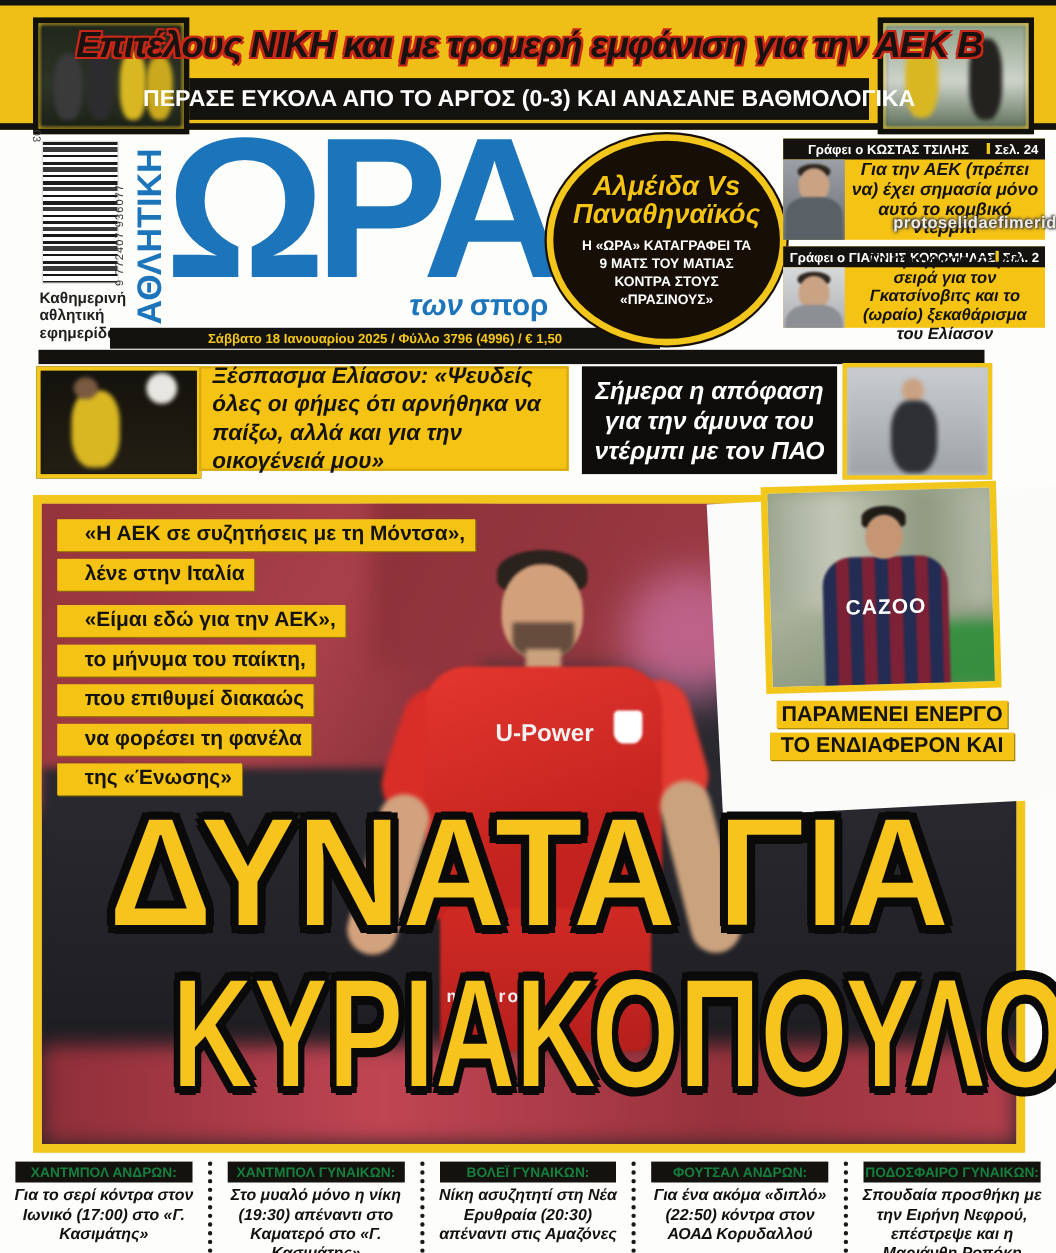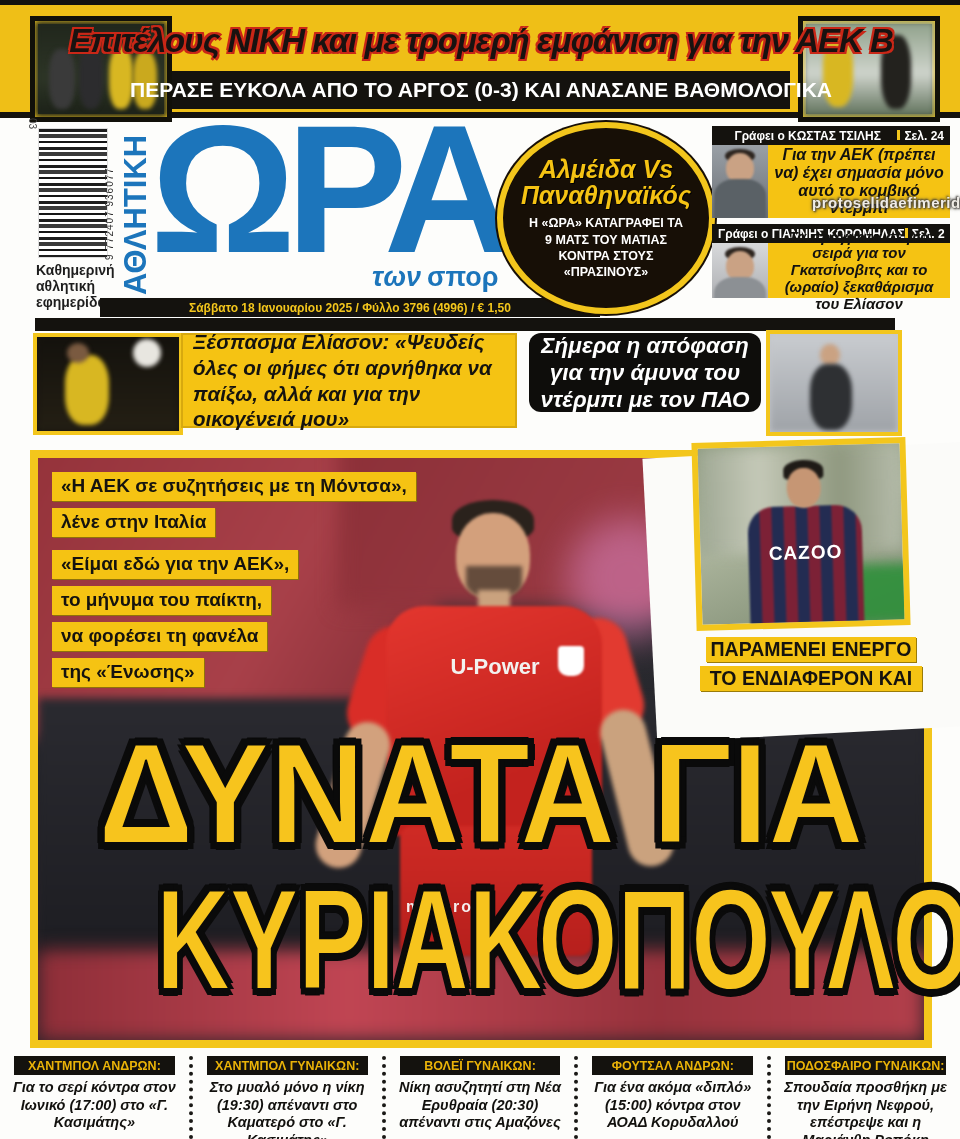--- a/index.html
+++ b/index.html
@@ -63,21 +63,21 @@
 
   .divider{left:35px;top:318px;width:860px;height:13px;background:#14120e;}
 
   
   .mid-photo{border:4px solid #f3c61c;overflow:hidden;background:#17150f;}
   .mp-left{left:33px;top:333px;width:142px;height:94px;}
   .mp-right{left:766px;top:330px;width:128px;height:98px;background:#c3c6ca;}
   .mid-quote{left:181px;top:333px;width:336px;height:95px;background:#f5c313;border:2px solid #d8a90e;box-sizing:border-box;
       display:flex;align-items:center;}
   .mid-quote-text{font-weight:bold;font-style:italic;color:#15130f;font-size:20.5px;line-height:1.25;padding:0 10px;}
-  .mid-decision{left:529px;top:333px;width:232px;height:79px;background:#0e0d0b;display:flex;align-items:center;justify-content:center;text-align:center;border-radius:12px;}
+  .mid-decision{left:529px;top:333px;width:232px;height:98px;background:#0e0d0b;display:flex;align-items:center;justify-content:center;text-align:center;}
   .mid-decision-text{color:#ffffff;font-weight:bold;font-style:italic;font-size:22.5px;line-height:1.2;}
 
   
   .main-photo{left:30px;top:450px;width:902px;height:598px;border:8px solid #f3c61c;box-sizing:border-box;
       background:linear-gradient(180deg,#34343a 0%,#232328 55%,#2c2328 100%);overflow:hidden;}
   .red-wall{position:absolute;left:-20px;top:-20px;width:420px;height:300px;background:linear-gradient(120deg,#93323a,#a84049 60%,#7e2b33);filter:blur(8px);}
   .red-wall2{position:absolute;left:300px;top:-30px;width:330px;height:180px;background:linear-gradient(120deg,#8c3038,#9c3b44);filter:blur(10px);}
   .pink-blob{position:absolute;left:530px;top:60px;width:120px;height:120px;border-radius:50%;background:#c66d9a;filter:blur(18px);opacity:.8;}
   .stand{position:absolute;left:0;top:240px;width:100%;height:260px;background:linear-gradient(180deg,#2a2a30,#1d1d22);filter:blur(4px);}
   .boards{position:absolute;left:0;bottom:0px;width:100%;height:90px;background:linear-gradient(90deg,#8e2e38,#c04553 35%,#97323c 70%,#b23f4b);filter:blur(9px);}
@@ -111,38 +111,38 @@
 
   .side-strip{left:700px;width:222px;height:25px;background:#f5c313;display:flex;align-items:center;justify-content:center;
       font-weight:bold;color:#15130f;font-size:19.5px;white-space:nowrap;z-index:7;box-shadow:1px 1px 0 #9a7b08;}
   .ss1{top:637px;width:210px;left:706px;}
   .ss2{top:666px;}
   .ss3{top:695px;}
 
   
   .kicker{left:52px;z-index:8;}
   .kick-line{display:table;background:#f5c313;color:#15130f;font-weight:bold;font-size:19px;
-      padding:3px 9px 4px 9px;margin-bottom:7px;white-space:nowrap;box-shadow:1px 1px 0 #8f720a;}
+      padding:3px 9px 4px 25px;margin-bottom:7px;white-space:nowrap;box-shadow:1px 1px 0 #8f720a;}
   .kick-g1{top:472px;}
   .kick-g2{top:550px;}
 
   
   .headline{left:30px;width:902px;text-align:center;color:#f7c41d;font-weight:bold;white-space:nowrap;z-index:9;
       -webkit-text-stroke:2px #0a0a0a;
       text-shadow:-6px -6px 0 #0a0a0a,6px -6px 0 #0a0a0a,-6px 6px 0 #0a0a0a,6px 6px 0 #0a0a0a,
                   -7px 0 0 #0a0a0a,7px 0 0 #0a0a0a,0 -7px 0 #0a0a0a,0 7px 0 #0a0a0a;}
   .hl1{top:712px;font-size:142px;transform:scaleX(.93);}
   .hl2{top:858px;font-size:142px;transform:scaleX(.72);}
 
   
   .bottom{left:0;top:1056px;width:960px;height:83px;display:flex;}
   .bcol{flex:1;position:relative;padding:0 8px;}
   .bcol:not(:last-child){border-right:4px dotted #1a1916;}
   .bhead{height:19px;background:#14120e;margin:0 6px;display:flex;align-items:center;justify-content:center;
-      color:#eab308;font-weight:bold;font-size:12.5px;white-space:nowrap;}
+      color:#15803d;font-weight:bold;font-size:12.5px;white-space:nowrap;}
   .btext{margin-top:4px;text-align:center;font-weight:bold;font-style:italic;font-size:14.5px;line-height:1.22;color:#12110e;}
 
   
   .pitch{position:absolute;inset:0;background:linear-gradient(#20261c,#2d3526 60%,#1b2017);}
   .fig{position:absolute;border-radius:40%;filter:blur(2px);}
 </style>
 </head>
 <body>
 
 <div class="page">
@@ -264,20 +264,21 @@
   <div class="abs side-strip ss1">ΠΑΡΑΜΕΝΕΙ ΕΝΕΡΓΟ</div>
   <div class="abs side-strip ss2">ΤΟ ΕΝΔΙΑΦΕΡΟΝ ΚΑΙ</div>
 
   <div class="abs kicker kick-g1">
     <div class="kick-line">«Η ΑΕΚ σε συζητήσεις με τη Μόντσα»,</div>
     <div class="kick-line">λένε στην Ιταλία</div>
   </div>
   <div class="abs kicker kick-g2">
     <div class="kick-line">«Είμαι εδώ για την ΑΕΚ»,</div>
     <div class="kick-line">το μήνυμα του παίκτη,</div>
+    <div class="kick-line">που επιθυμεί διακαώς</div>
     <div class="kick-line">να φορέσει τη φανέλα</div>
     <div class="kick-line">της «Ένωσης»</div>
   </div>
 
   <div class="abs headline hl1">ΔΥΝΑΤΑ ΓΙΑ</div>
   <div class="abs headline hl2">ΚΥΡΙΑΚΟΠΟΥΛΟ!</div>
 
   <div class="abs bottom">
     <div class="bcol">
       <div class="bhead">ΧΑΝΤΜΠΟΛ ΑΝΔΡΩΝ:</div>
@@ -286,21 +287,21 @@
     <div class="bcol">
       <div class="bhead">ΧΑΝΤΜΠΟΛ ΓΥΝΑΙΚΩΝ:</div>
       <div class="btext">Στο μυαλό μόνο η νίκη (19:30) απέναντι στο Καματερό στο «Γ. Κασιμάτης»</div>
     </div>
     <div class="bcol">
       <div class="bhead">ΒΟΛΕΪ ΓΥΝΑΙΚΩΝ:</div>
       <div class="btext">Νίκη ασυζητητί στη Νέα Ερυθραία (20:30) απέναντι στις Αμαζόνες</div>
     </div>
     <div class="bcol">
       <div class="bhead">ΦΟΥΤΣΑΛ ΑΝΔΡΩΝ:</div>
-      <div class="btext">Για ένα ακόμα «διπλό» (15:00) κόντρα στον ΑΟΑΔ Κορυδαλλού</div>
+      <div class="btext">Για ένα ακόμα «διπλό» (22:50) κόντρα στον ΑΟΑΔ Κορυδαλλού</div>
     </div>
     <div class="bcol">
       <div class="bhead">ΠΟΔΟΣΦΑΙΡΟ ΓΥΝΑΙΚΩΝ:</div>
       <div class="btext">Σπουδαία προσθήκη με την Ειρήνη Νεφρού, επέστρεψε και η Μαριάνθη Ροπόκη</div>
     </div>
   </div>
 
 </div>
 
 </body></html>

